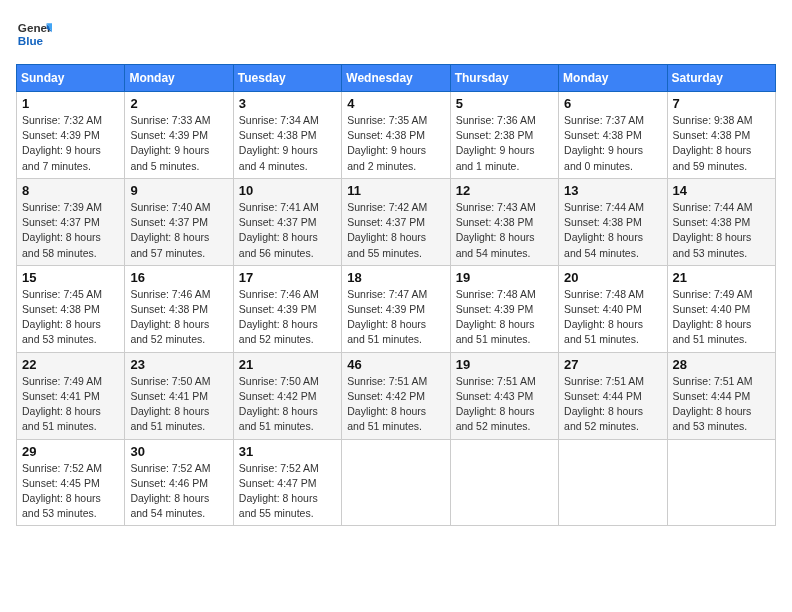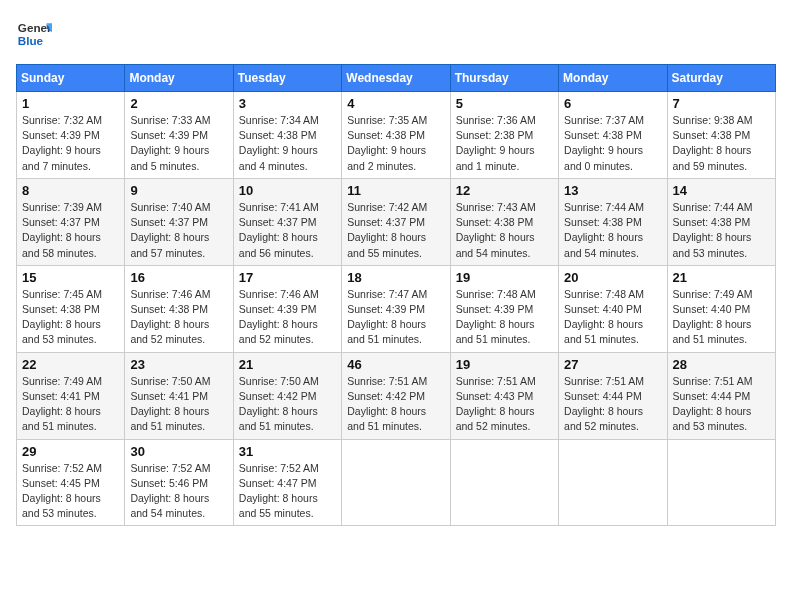--- a/index.html
+++ b/index.html
@@ -287,21 +287,21 @@
       <tr>
         <td>
           <span class="day-num">29</span>
           <div class="day-info">Sunrise: 7:52 AM
 Sunset: 4:45 PM
 Daylight: 8 hours and 53 minutes.</div>
         </td>
         <td>
           <span class="day-num">30</span>
           <div class="day-info">Sunrise: 7:52 AM
-Sunset: 5:46 PM
+Sunset: 4:46 PM
 Daylight: 8 hours and 54 minutes.</div>
         </td>
         <td>
           <span class="day-num">31</span>
           <div class="day-info">Sunrise: 7:52 AM
 Sunset: 4:47 PM
 Daylight: 8 hours and 55 minutes.</div>
         </td>
         <td class="empty-cell"></td>
         <td class="empty-cell"></td>

